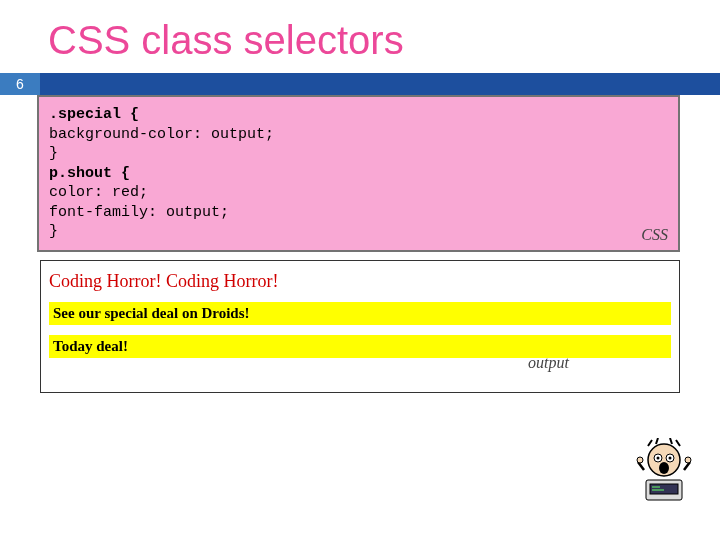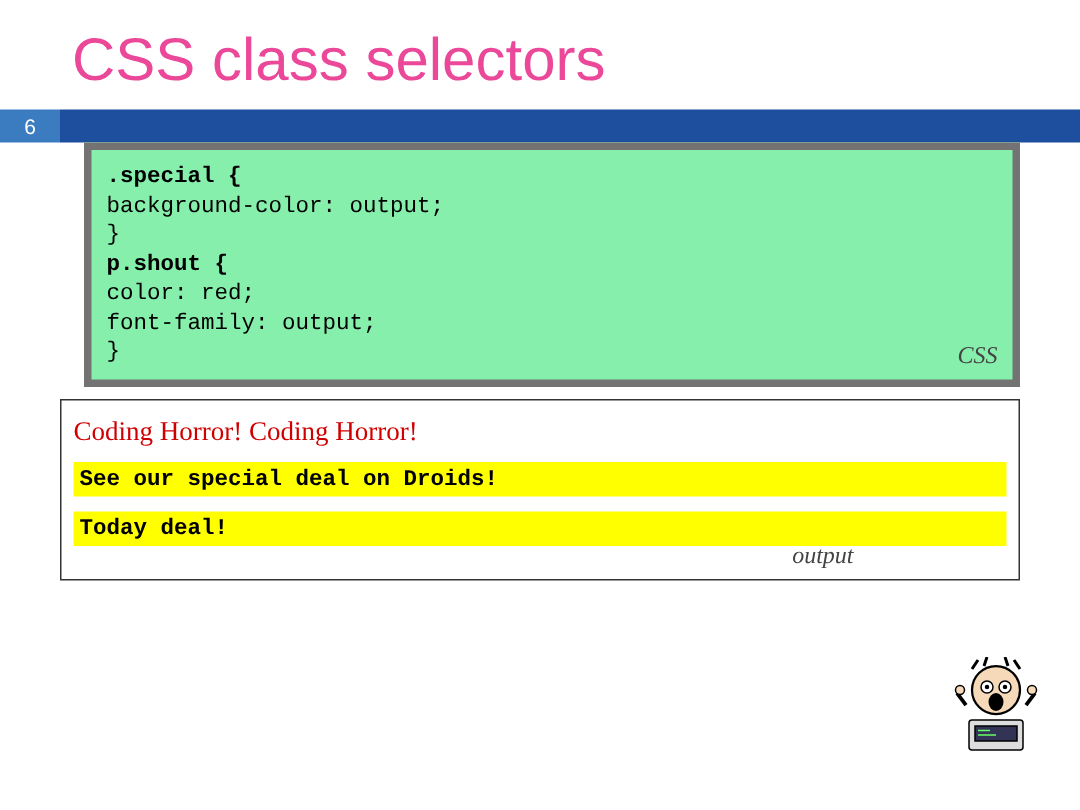--- a/index.html
+++ b/index.html
@@ -30,63 +30,63 @@
     height: 22px;
     line-height: 22px;
     text-align: center;
   }
   .bar-fill {
     background: #1d4f9e;
     flex: 1;
     height: 22px;
   }
   .code-box {
-    margin: 0 40px 0 56px;
-    background: #86efac;
-    border: 5px solid #737373;
+    margin: 0 40px 0 37px;
+    background: #f9a8d4;
+    border: 2px solid #737373;
     padding: 8px 10px;
     font-family: "Courier New", monospace;
     font-size: 15px;
     line-height: 1.3;
     position: relative;
   }
   .code-box .lang-label {
     position: absolute;
     right: 10px;
     bottom: 4px;
     font-style: italic;
     color: #444;
     font-family: "Comic Sans MS", cursive;
     font-size: 16px;
   }
   .output-box {
     margin: 8px 40px 0 40px;
     border: 1px solid #333;
-    padding: 6px 8px 12px 8px;
+    padding: 6px 8px 24px 8px;
     position: relative;
     background: #fff;
   }
   .shout {
     color: #d00000;
     font-family: "Comic Sans MS", cursive;
     font-size: 18px;
     padding: 4px 0 6px 0;
   }
   .special {
     background: #ffff00;
     font-weight: bold;
     font-size: 15px;
     padding: 3px 4px;
     margin: 4px 0 10px 0;
-    font-family: Liberation Mono, monospace;
+    font-family: Liberation Serif, serif;
   }
   .output-label {
     position: absolute;
     right: 110px;
-    bottom: 6px;
+    bottom: 20px;
     font-style: italic;
     color: #444;
     font-family: "Comic Sans MS", cursive;
     font-size: 16px;
   }
   .corner-img {
     position: absolute;
     right: 28px;
     bottom: 38px;
     width: 56px;

